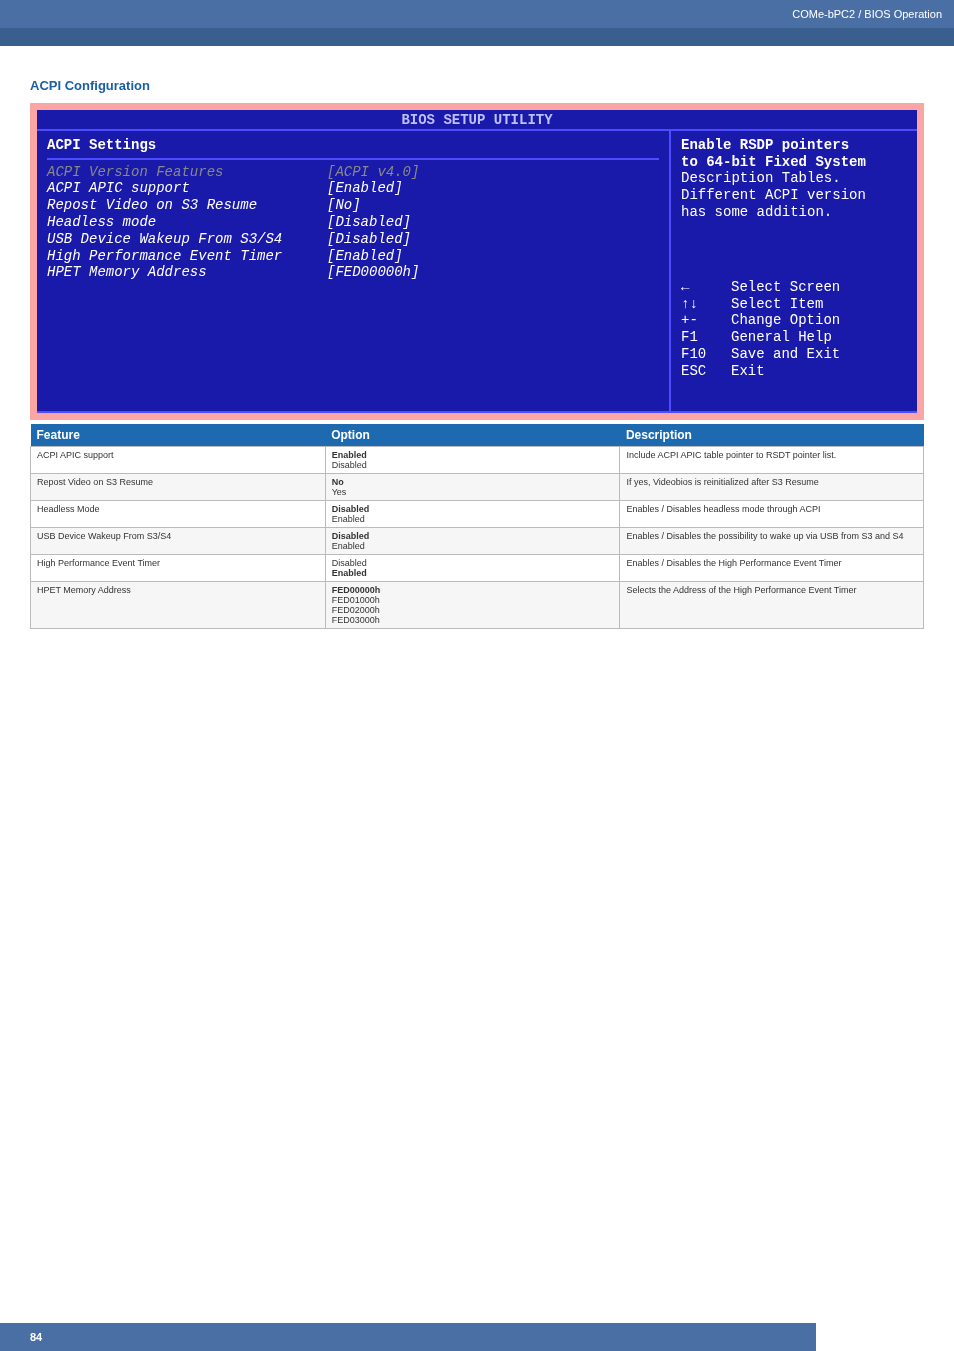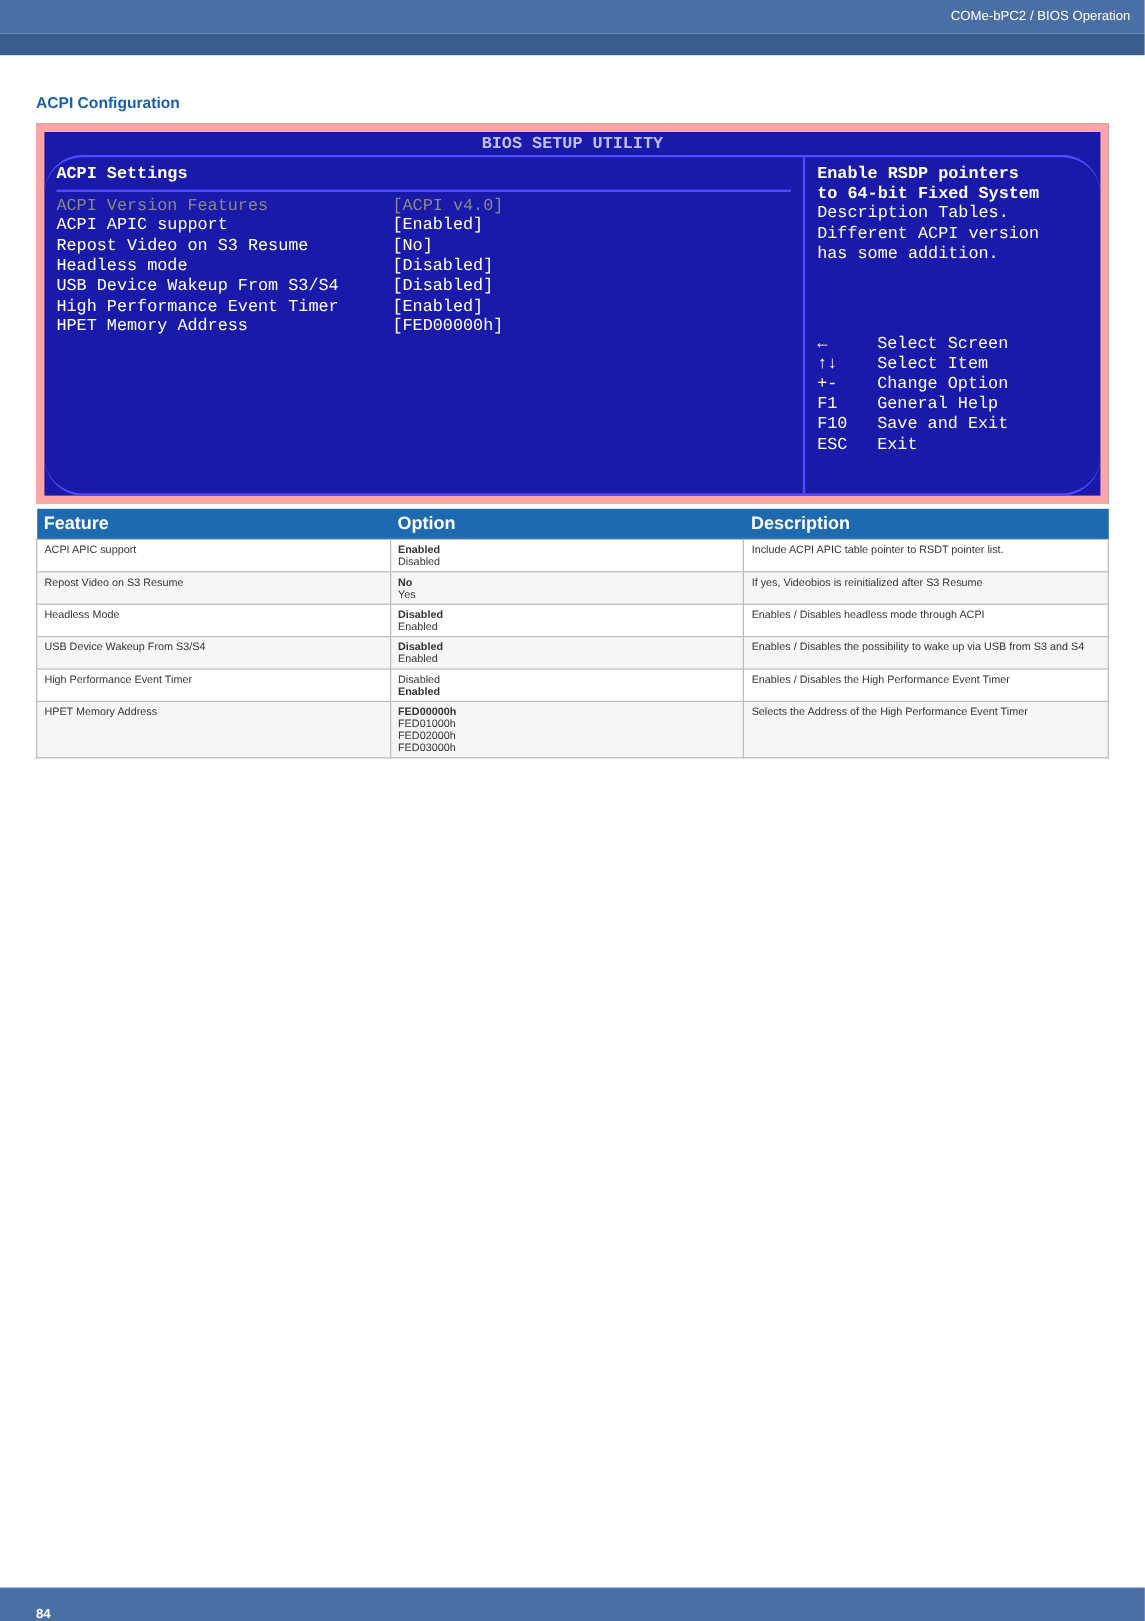--- a/index.html
+++ b/index.html
@@ -10,47 +10,47 @@
   .sub-blue-bar { width: 100%; height: 18px; background: #3a5f8f; }
 
   .content { padding: 32px 30px 0 30px; }
 
   .section-title { color: #1a5fa5; font-size: 13px; font-weight: bold; margin-bottom: 10px; }
 
   .bios-screen { border: 7px solid #fca5a5; background: #1a1aaa; color: #fff; font-family: "Courier New", monospace; font-size: 14px; line-height: 1.2; }
   .bios-title-bar { color: #bfbfff; text-align: center; padding: 2px 0 0 0; font-weight: bold; }
   .bios-tabs { padding: 1px 0 2px 60px; }
   .bios-tab-active { background: #b0b0b0; color: #1a1aaa; padding: 0 4px; font-weight: bold; display:inline-block; }
-  .bios-body { display: flex; border-top: 2px solid #4d4dff; border-bottom: 2px solid #4d4dff; border-radius: 32px; }
+  .bios-body { display: flex; border-top: 2px solid #4d4dff; border-bottom: 2px solid #4d4dff; }
   .bios-left { flex: 1; padding: 6px 10px; border-right: 2px solid #4d4dff; }
   .bios-right { width: 246px; padding: 6px 10px; }
 
   .bios-heading { color: #fff; font-weight: bold; }
-  .bios-row { display: flex; white-space: pre; }
+  .bios-row { display: flex; white-space: pre; font-style: italic; }
   .bios-label-grey { color: #888888; }
   .bios-label-white { color: #fff; }
   .bios-val-grey { color: #888888; }
   .bios-val-white { color: #fff; text-align: right; }
   .bios-hr { color: #4d4dff; border: none; border-top: 2px solid #4d4dff; margin: 4px 0; }
 
   .bios-help-title { color: #fff; font-weight: bold; }
   .bios-help-text { color: #fff; }
   .bios-keys { color: #fff; margin-top: 58px; }
   .bios-key { display:flex; white-space:pre; }
   .bios-keycode { width: 50px; }
   .scrollbar-box { float:right; width:8px; height:12px; background:#8888cc; margin-top:3px; margin-right:-4px;}
 
   .bios-footer { background: #1a1aaa; text-align: center; padding: 2px 0; color: #00c0c0; font-weight: bold; font-family: "Courier New", monospace; font-size:14px;}
 
   table.feature-table { width: 100%; border-collapse: collapse; margin-top: 4px; font-size: 9px; }
-  .feature-table th { background: #1e6ab0; color: #fff; text-align: left; padding: 4px 6px; font-size: 15px; font-weight: bold; }
+  .feature-table th { background: #1e6ab0; color: #fff; text-align: left; padding: 4px 6px; font-size: 12px; font-weight: bold; }
   .feature-table td { border: 1px solid #bbb; padding: 3px 6px; vertical-align: top; background:#fff;}
   .feature-table tr:nth-child(even) td { background:#f6f6f6; }
 
-  .page-footer { position: absolute; bottom: 0; width: 954px; height: 28px; background: #4a6fa5; color: #fff; font-size: 11px; font-weight:bold; display:flex; align-items:flex-end; padding:0 30px;}
+  .page-footer { position: absolute; bottom: 0; width: 816px; height: 28px; background: #4a6fa5; color: #fff; font-size: 11px; font-weight:bold; display:flex; align-items:center; padding:0 30px;}
 </style>
 </head>
 <body>
 
 <div class="top-blue-bar">
   <span>COMe-bPC2 / BIOS Operation</span>
 </div>
 <div class="sub-blue-bar"></div>
 
 <div class="content">

